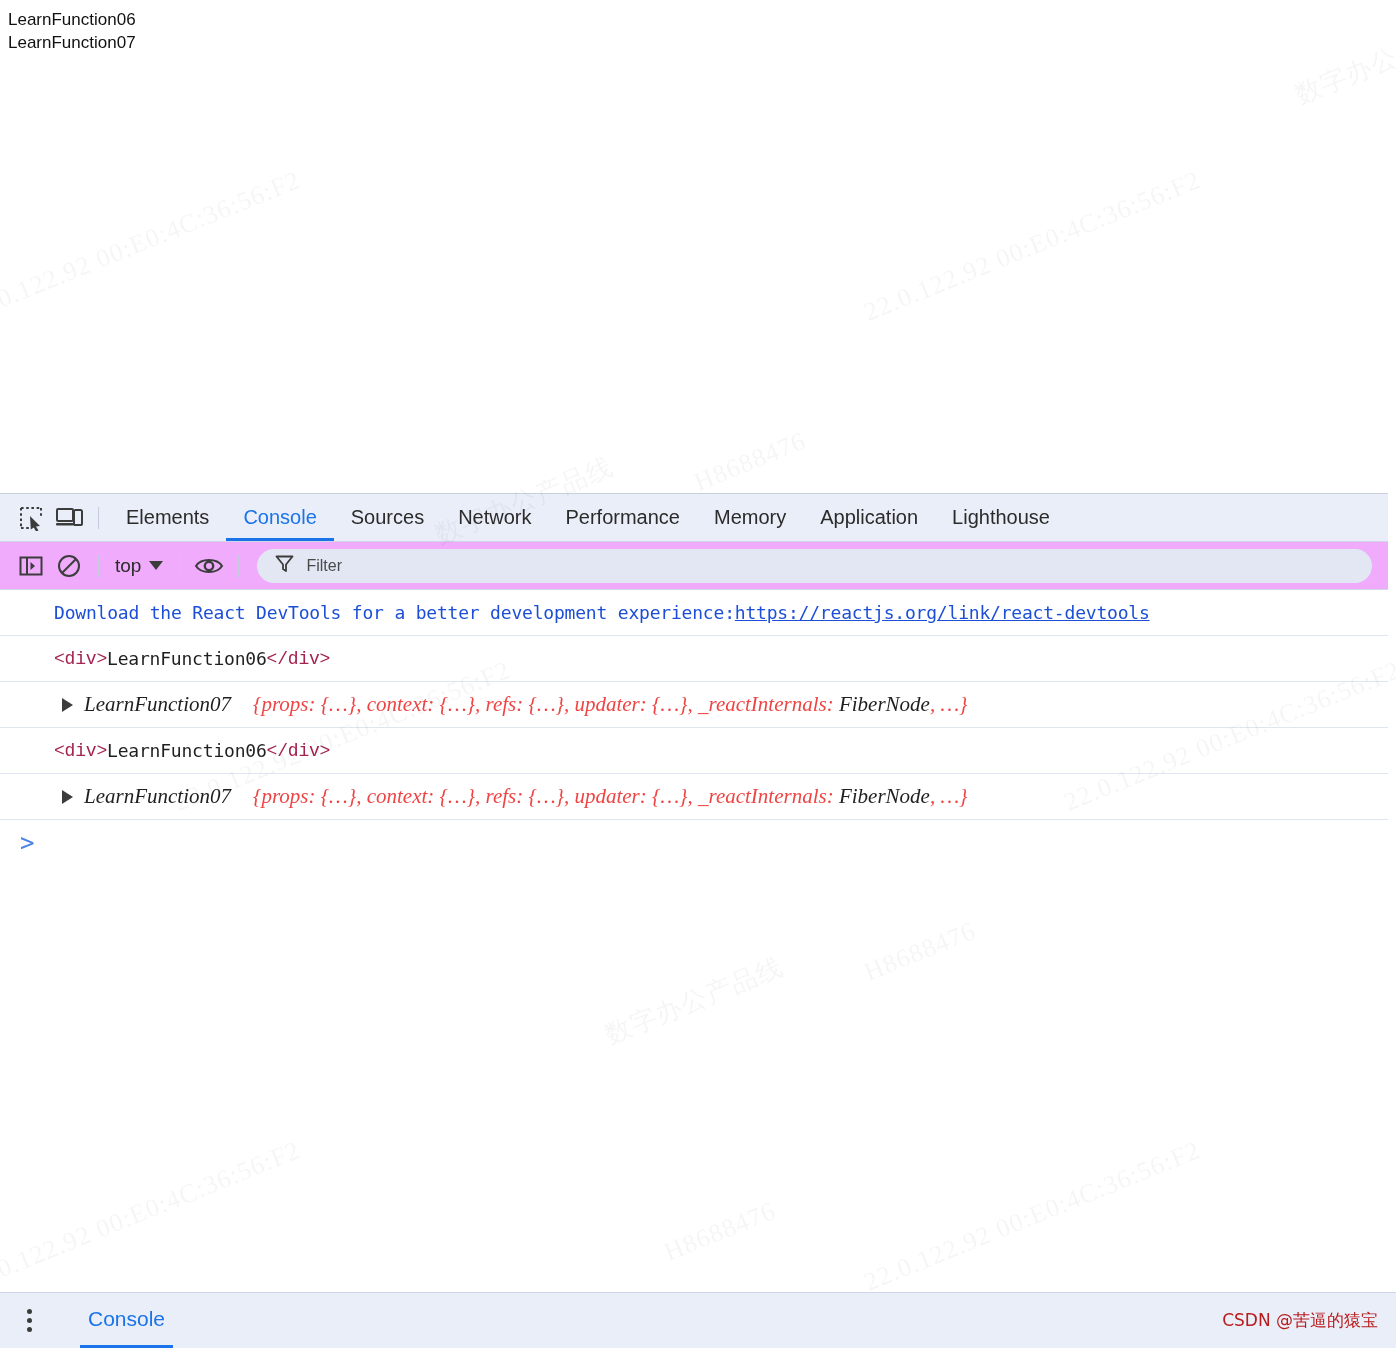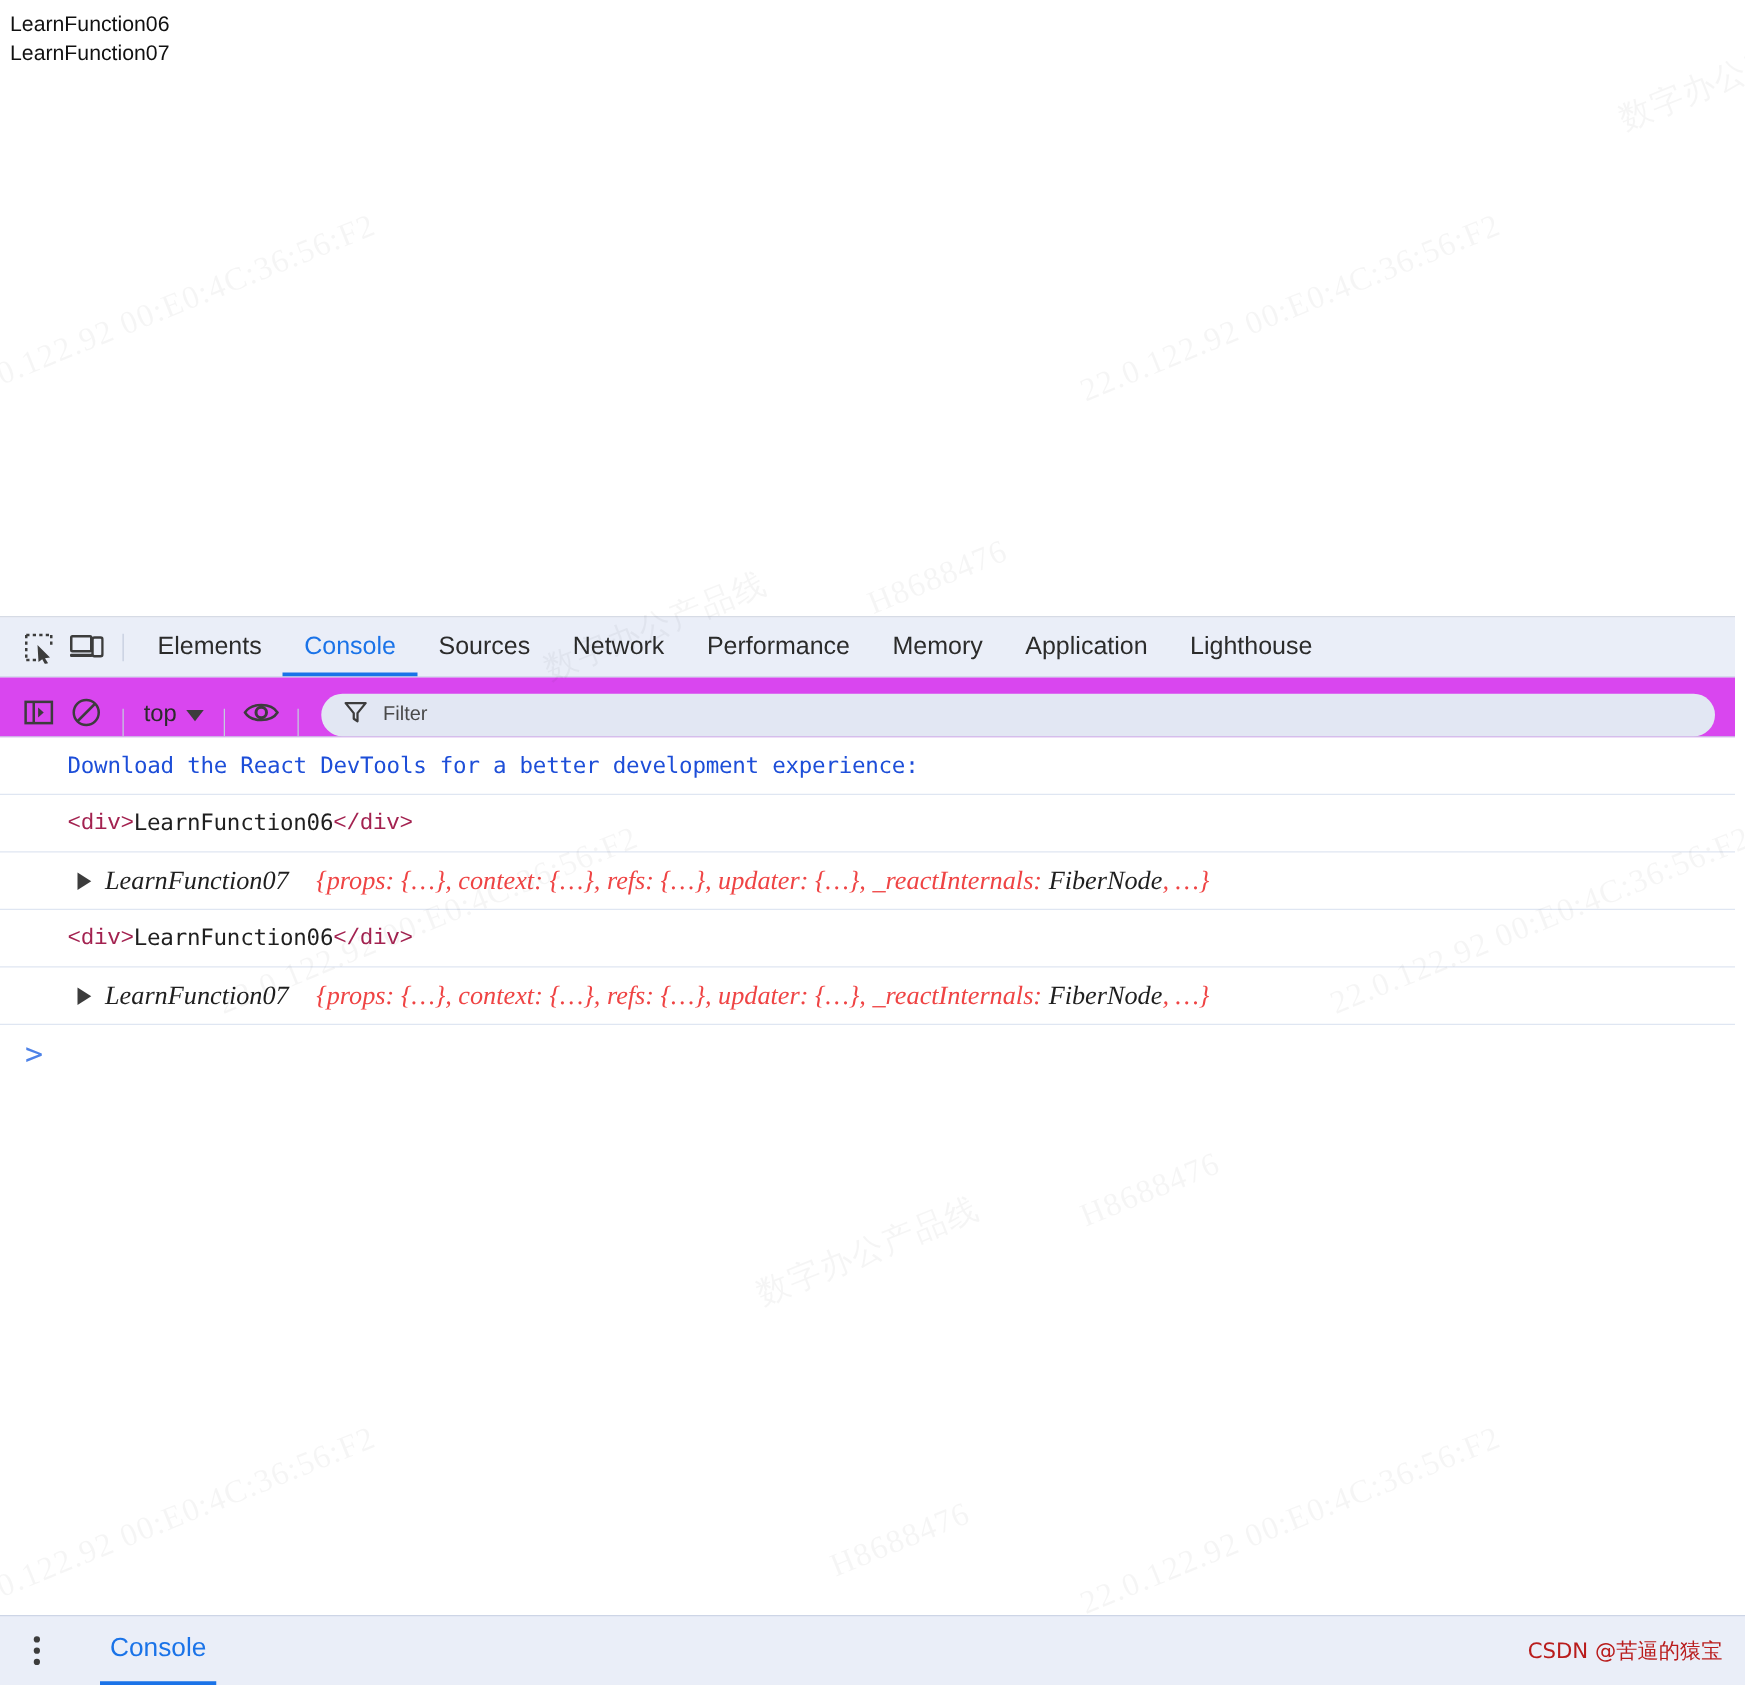--- a/index.html
+++ b/index.html
@@ -109,23 +109,23 @@
     box-sizing: border-box;
   }
   .dt-tab.active {
     color: #1a73e8;
     border-bottom: 3px solid #1a73e8;
   }
 
   
   .dt-toolbar {
     display: flex;
-    align-items: flex-end;
+    align-items: center;
     height: 48px;
-    background: #d946ef;
+    background: #f0abfc;
     border-bottom: 1px solid #cdd5e6;
     box-sizing: border-box;
     padding-left: 12px;
   }
   .ctx-select {
     display: flex;
     align-items: center;
     gap: 8px;
     font-size: 19px;
     color: #2b2b2b;
@@ -390,20 +390,21 @@
           </svg>
         </span>
         <span class="filter-text">Filter</span>
       </div>
     </div>
 
     <div class="console-body">
 
       <div class="msg-row first">
         <span class="msg-text">Download the React DevTools for a better development experience: </span>
+          <span class="msg-link">https://reactjs.org/link/react-devtools</span>
       </div>
 
       <div class="msg-row">
         <span class="tag">&lt;div&gt;</span>
           <span class="tagtxt"> LearnFunction06</span>
           <span class="tag">&lt;/div&gt;</span>
       </div>
 
       <div class="msg-row obj-row">
         <span class="disclosure"></span>

